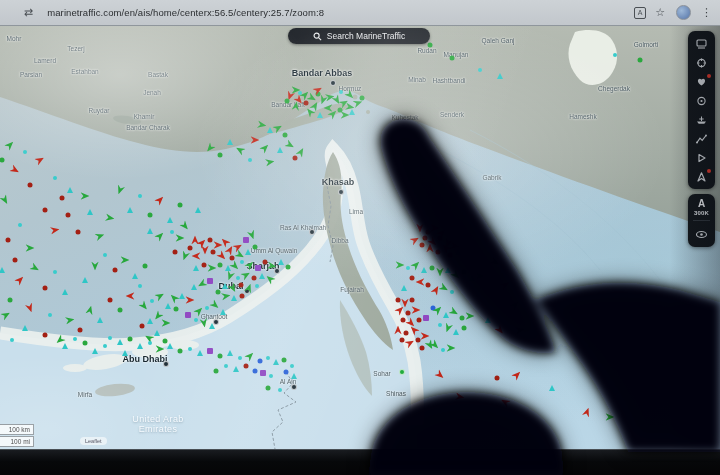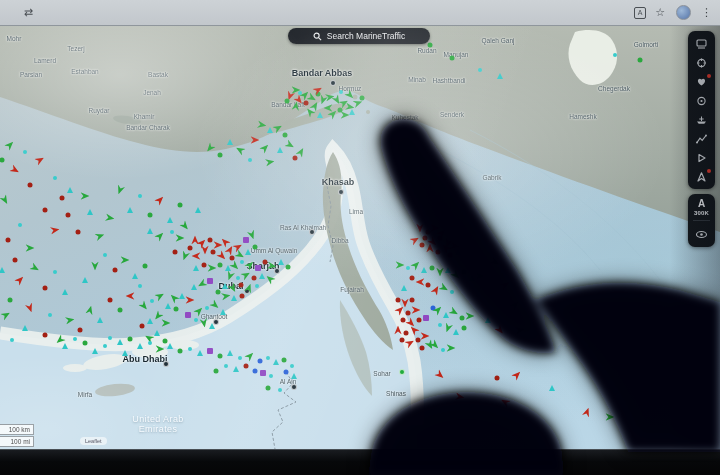--- a/index.html
+++ b/index.html
@@ -87,20 +87,21 @@
   .bezel{position:absolute;left:0;top:449px;width:720px;height:26px;z-index:25;
     background:linear-gradient(#191c20,#07080a 45%,#050506);border-top:1px solid rgba(130,140,150,.55);}
 </style>
 </head>
 <body>
 
 <div id="stage">
 
   <div class="urlbar">
     <span class="sync">⇄</span>
+    <span class="url">marinetraffic.com/en/ais/home/centerx:56.5/centery:25.7/zoom:8</span>
     <span class="spacer"></span>
     <span class="translate">A</span>
     <span class="chromeic">☆</span>
     <span class="avatar"></span>
     <span class="kebab">⋮</span>
   </div>
 
   <div id="map"></div>
 
   <svg id="land" width="720" height="475" viewBox="0 0 720 475">

